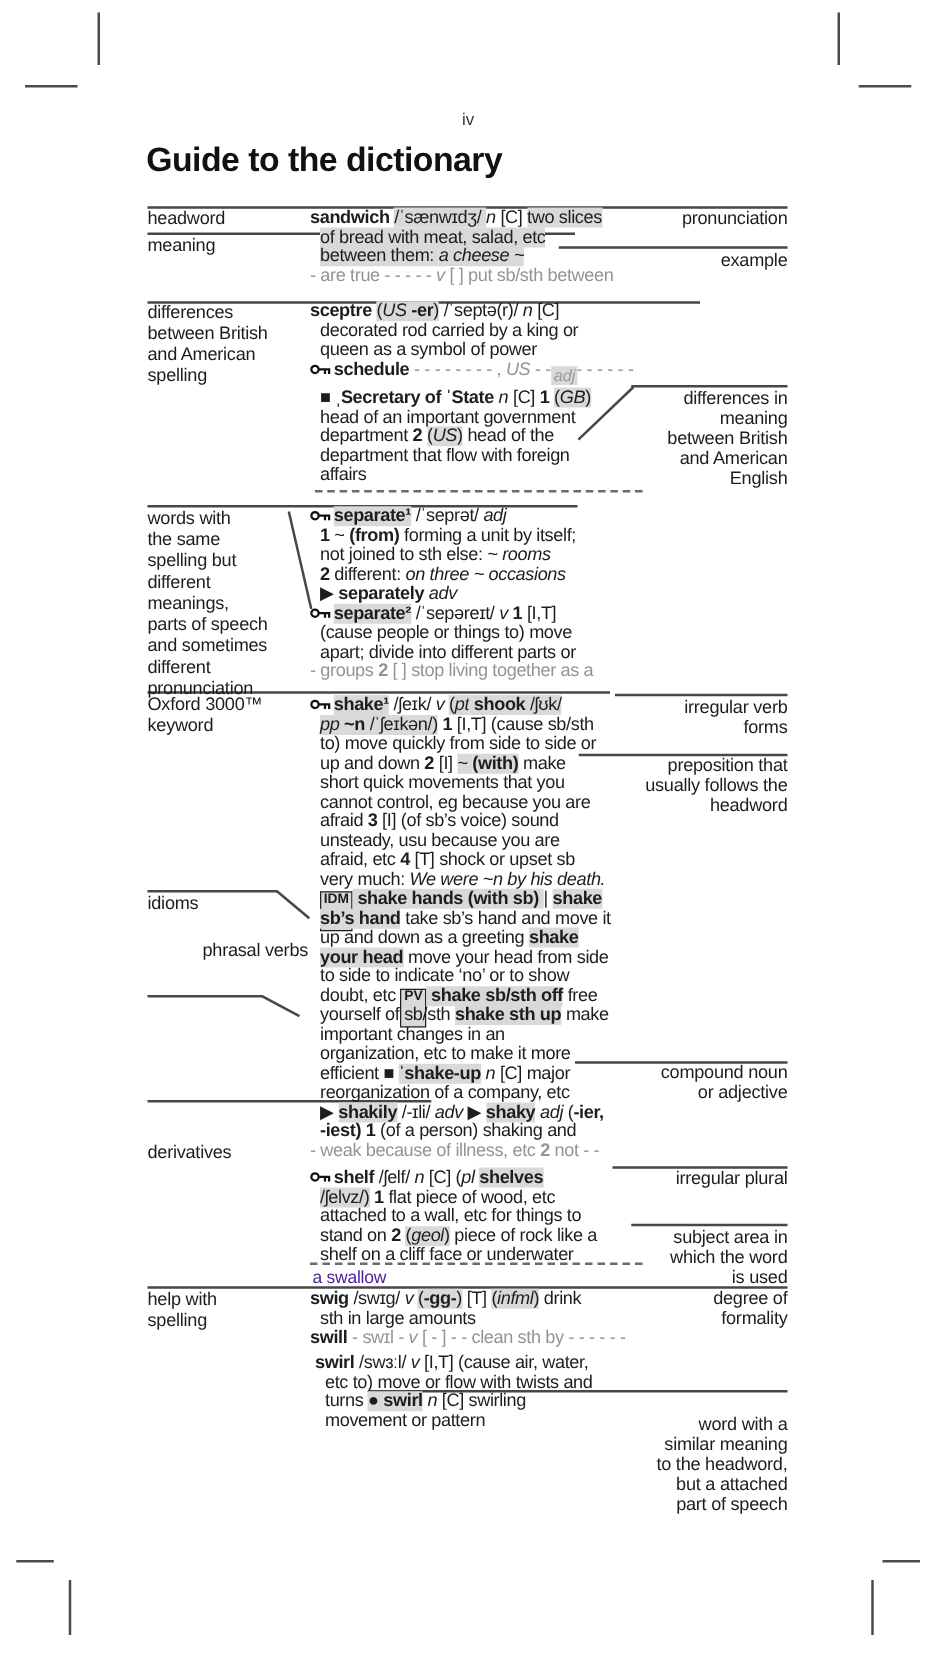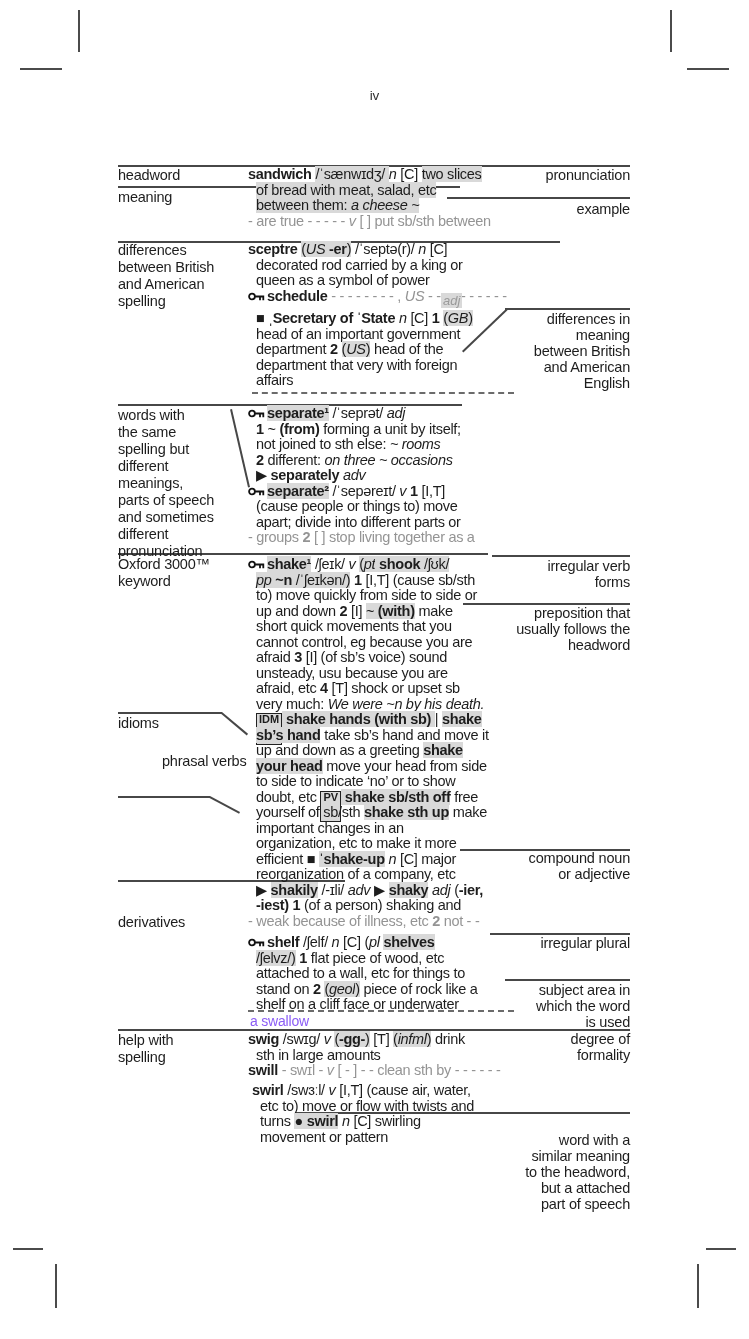--- a/index.html
+++ b/index.html
@@ -25,37 +25,38 @@
   .sg-box,.sg-hbox{font-weight:bold;font-size:11px;line-height:11.5px;border:1.4px solid #222;
         padding:0 2px 18px;display:inline-block;vertical-align:1px;letter-spacing:0;}
   .sg-hbox{background:#d9d9d9;}
   .sg-key{margin-right:2px;}
   .sg-key svg{vertical-align:0;}
   .rule{position:absolute;height:1.6px;background:#474747;}
   .diag{position:absolute;height:1.6px;background:#474747;transform-origin:0 0;}
   .drule{position:absolute;border-top:2.2px dashed #6b6b6b;height:0;}
   .crop{position:absolute;background:#4b4b4b;}
   .remnant{position:absolute;font-size:13px;color:#9a9a9a;font-style:italic;background:#d9d9d9;padding:0 2px;}
-  .faint{position:absolute;font-size:14px;color:#8b5cf6;letter-spacing:-0.2px;}
+  .faint{position:absolute;font-size:14px;color:#4c1d95;letter-spacing:-0.2px;}
 </style>
 </head>
 <body>
 
 <div class="page">
 
   <div class="crop" style="left:78px;top:10px;width:1.5px;height:42px;"></div>
   <div class="crop" style="left:20px;top:68px;width:42px;height:1.5px;"></div>
   <div class="crop" style="left:670px;top:10px;width:1.5px;height:42px;"></div>
   <div class="crop" style="left:687px;top:68px;width:42px;height:1.5px;"></div>
   <div class="crop" style="left:13px;top:1248px;width:30px;height:1.5px;"></div>
   <div class="crop" style="left:55px;top:1264px;width:1.5px;height:44px;"></div>
   <div class="crop" style="left:706px;top:1248px;width:30px;height:1.5px;"></div>
   <div class="crop" style="left:697px;top:1264px;width:1.5px;height:44px;"></div>
 
   <div class="abs pagenum">iv</div>
+  <div class="abs title">Guide to the dictionary</div>
 
   <div class="rule" style="left:118px;top:165px;width:512px;"></div>
   <div class="rule" style="left:118px;top:186px;width:342px;"></div>
   <div class="rule" style="left:447px;top:197px;width:183px;"></div>
   <div class="rule" style="left:118px;top:241px;width:442px;"></div>
   <div class="rule" style="left:505px;top:308px;width:125px;"></div>
   <div class="rule" style="left:118px;top:404px;width:344px;"></div>
   <div class="rule" style="left:118px;top:553px;width:370px;"></div>
   <div class="rule" style="left:492px;top:555px;width:138px;"></div>
   <div class="rule" style="left:463px;top:603px;width:167px;"></div>
@@ -160,21 +161,21 @@
       <div class="ln ind0"><span class="sg-key"><svg width="17" height="9" viewBox="0 0 17 9">
             <circle cx="4" cy="4.5" r="2.9" fill="none" stroke="#111" stroke-width="1.8"></circle>
             <path d="M7 4.5H16.2M12 4.5V8.2M15.3 4.5V8.2" stroke="#111" stroke-width="1.8" fill="none"></path>
           </svg></span><span class="sg-b">schedule</span><span class="sg-f"> - - - - - - - - , </span><span class="sg-fi">US</span><span class="sg-f"> - - - - - - - - - -</span></div>
     </div>
   <div class="remnant" style="left:441px;top:293px;">adj</div>
   <div class="abs entry" style="left:256px;top:311px;">
       <div class="ln ind0"><span class="sg-b">■ ˌSecretary of ˈState </span><span class="sg-i">n</span><span class="sg-t"> [C] </span><span class="sg-b">1 </span><span class="sg-h">(</span><span class="sg-hi">GB</span><span class="sg-h">)</span></div>
       <div class="ln ind0"><span class="sg-t">head of an important government</span></div>
       <div class="ln ind0"><span class="sg-t">department </span><span class="sg-b">2 </span><span class="sg-h">(</span><span class="sg-hi">US</span><span class="sg-h">)</span><span class="sg-t"> head of the</span></div>
-      <div class="ln ind0"><span class="sg-t">department that very with foreign</span></div>
+      <div class="ln ind0"><span class="sg-t">department that flow with foreign</span></div>
       <div class="ln ind0"><span class="sg-t">affairs</span></div>
     </div>
   <div class="abs entry" style="left:248px;top:406px;">
       <div class="ln ind0"><span class="sg-key"><svg width="17" height="9" viewBox="0 0 17 9">
             <circle cx="4" cy="4.5" r="2.9" fill="none" stroke="#111" stroke-width="1.8"></circle>
             <path d="M7 4.5H16.2M12 4.5V8.2M15.3 4.5V8.2" stroke="#111" stroke-width="1.8" fill="none"></path>
           </svg></span><span class="sg-hb">separate¹</span><span class="sg-t"> /ˈseprət/ </span><span class="sg-i">adj</span></div>
       <div class="ln ind1"><span class="sg-b">1</span><span class="sg-t"> ~ </span><span class="sg-b">(from)</span><span class="sg-t"> forming a unit by itself;</span></div>
       <div class="ln ind1"><span class="sg-t">not joined to sth else: </span><span class="sg-i">~ rooms</span></div>
       <div class="ln ind1"><span class="sg-b">2</span><span class="sg-t"> different: </span><span class="sg-i">on three ~ occasions</span></div>

